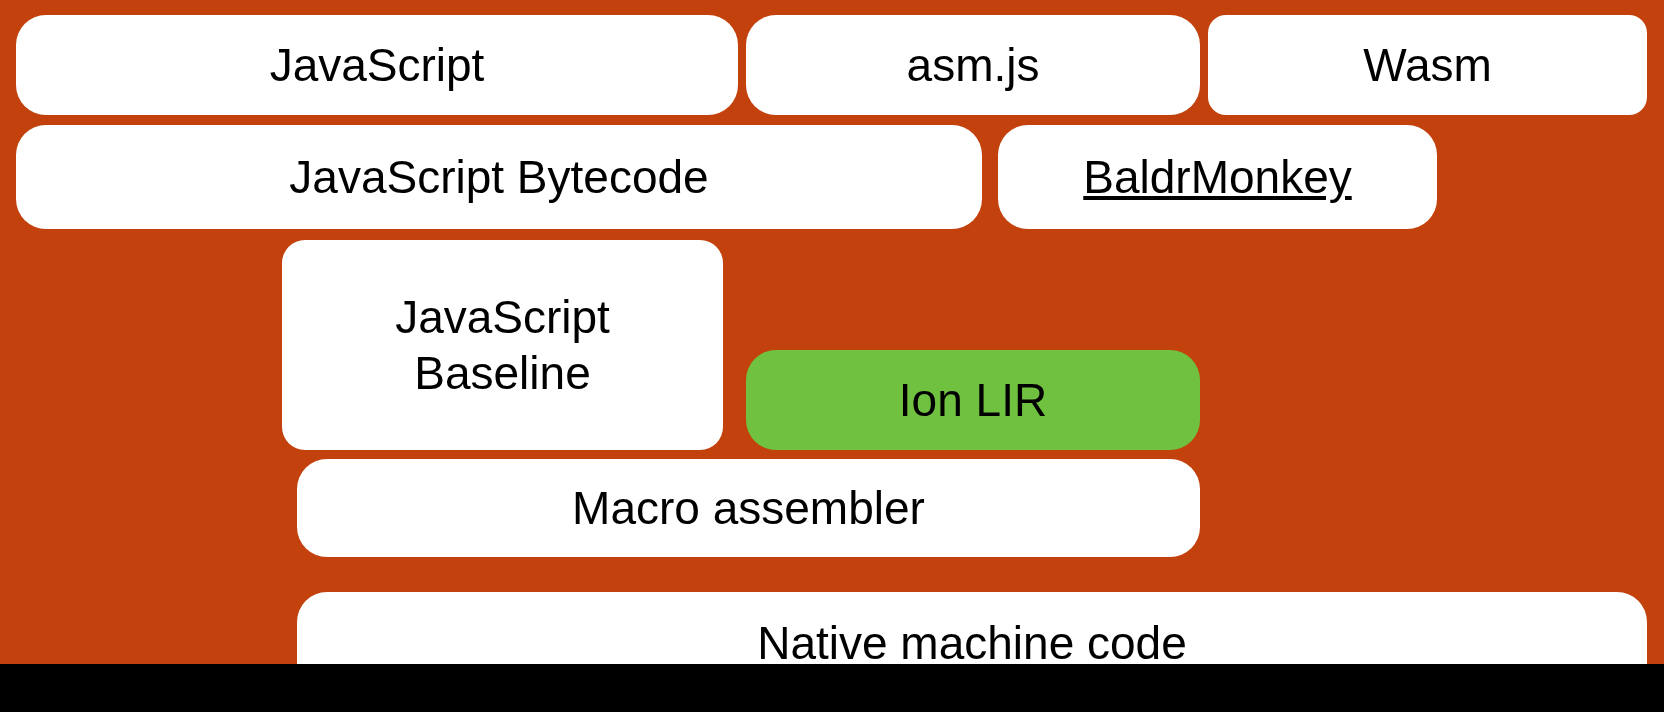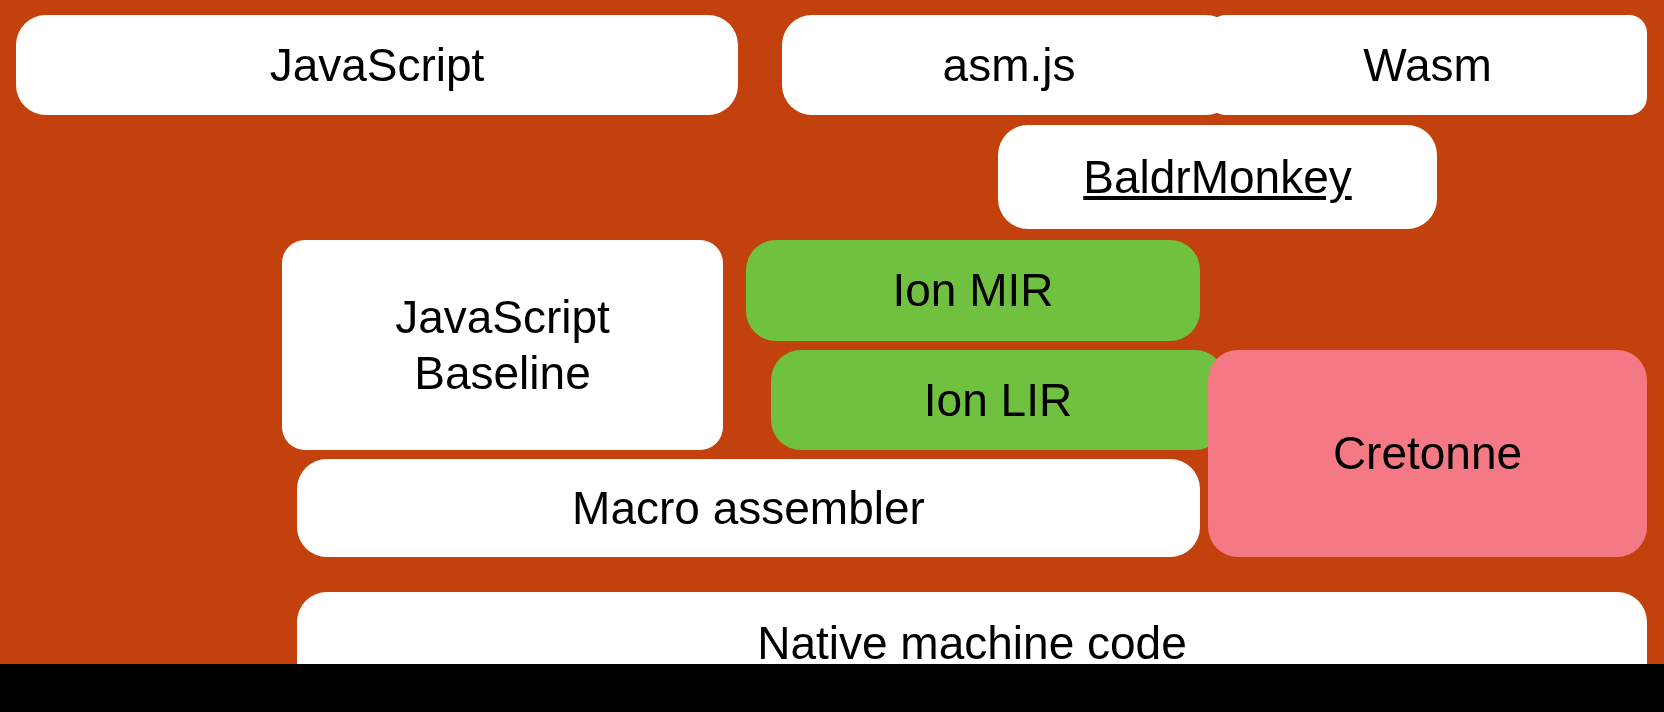--- a/index.html
+++ b/index.html
@@ -47,49 +47,46 @@
 </style>
 </head>
 <body style="background: rgb(0, 0, 0);">
 
 <div class="canvas">
 
   <div class="node n-javascript" style="background-color: rgb(255, 255, 255);">
     <span>JavaScript</span>
   </div>
 
-  <div class="node n-asmjs" style="background-color: rgb(255, 255, 255); margin-left: 36px;">
+  <div class="node n-asmjs" style="background-color: rgb(255, 255, 255);">
     <span>asm.js</span>
   </div>
 
   <div class="node n-wasm" style="background-color: rgb(255, 255, 255); border-radius: 18px;">
     <span>Wasm</span>
   </div>
 
+  <div class="node n-bytecode" style="background-color: rgb(255, 255, 255);">
+    <span>JavaScript Bytecode</span>
+  </div>
 
   <div class="node n-baldrmonkey" style="background-color: rgb(255, 255, 255); text-decoration: underline;">
     <span>BaldrMonkey</span>
   </div>
 
 
   <div class="node n-baseline" style="background-color: rgb(255, 255, 255);">
     <span>JavaScript Baseline</span>
   </div>
 
-  <div class="node n-ionmir" style="background-color: rgb(112, 193, 64);">
-    <span>Ion MIR</span>
-  </div>
 
-  <div class="node n-ionlir" style="background-color: rgb(112, 193, 64); margin-left: 25px;">
+  <div class="node n-ionlir" style="background-color: rgb(112, 193, 64);">
     <span>Ion LIR</span>
   </div>
 
-  <div class="node n-cretonne" style="background-color: rgb(245, 121, 133);">
-    <span>Cretonne</span>
-  </div>
 
   <div class="node n-macro" style="background-color: rgb(255, 255, 255);">
     <span>Macro assembler</span>
   </div>
 
   <div class="node n-native" style="background-color: rgb(255, 255, 255);">
     <span>Native machine code</span>
   </div>
 
 </div>

